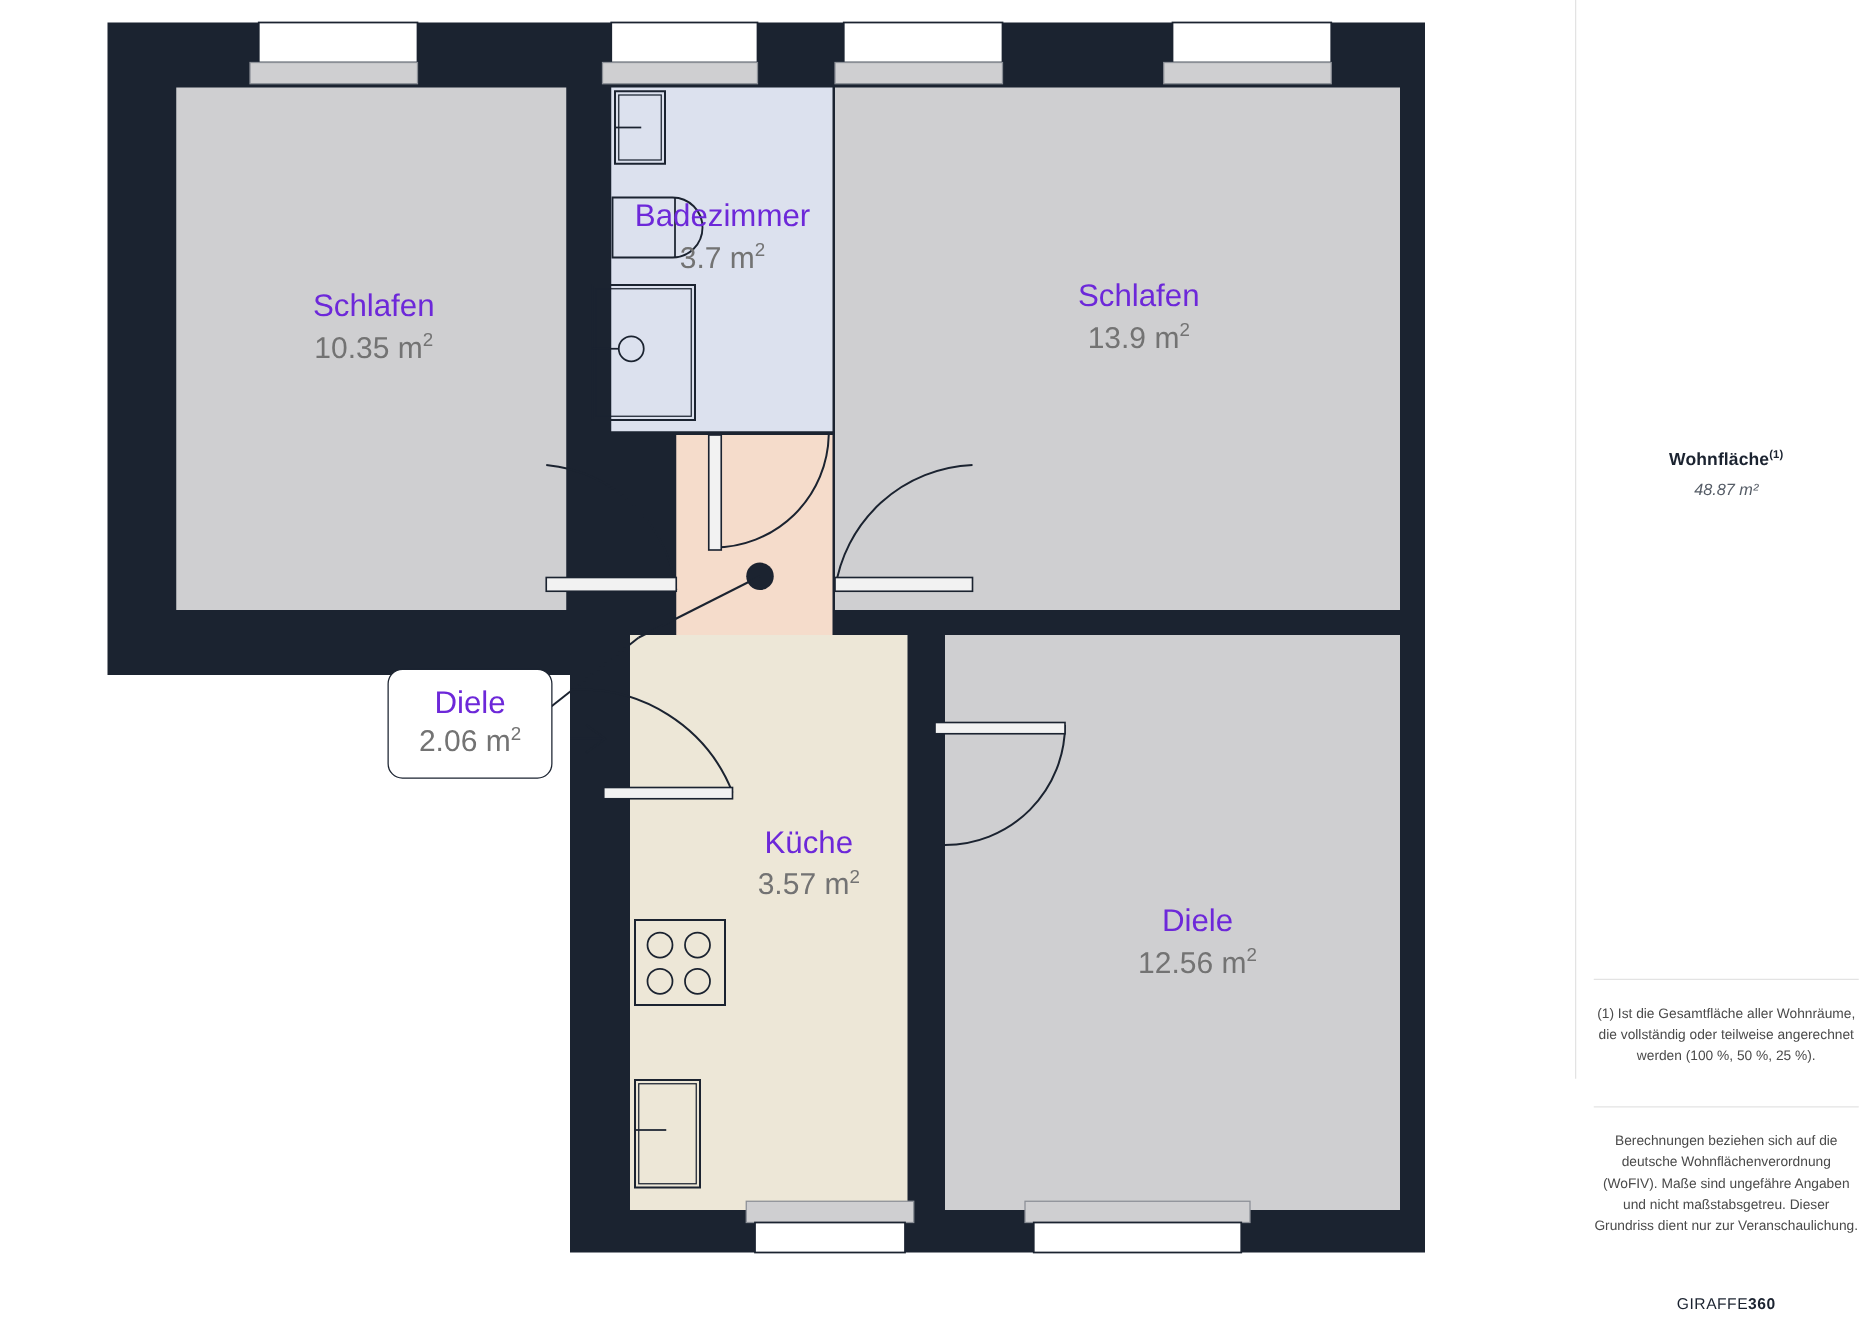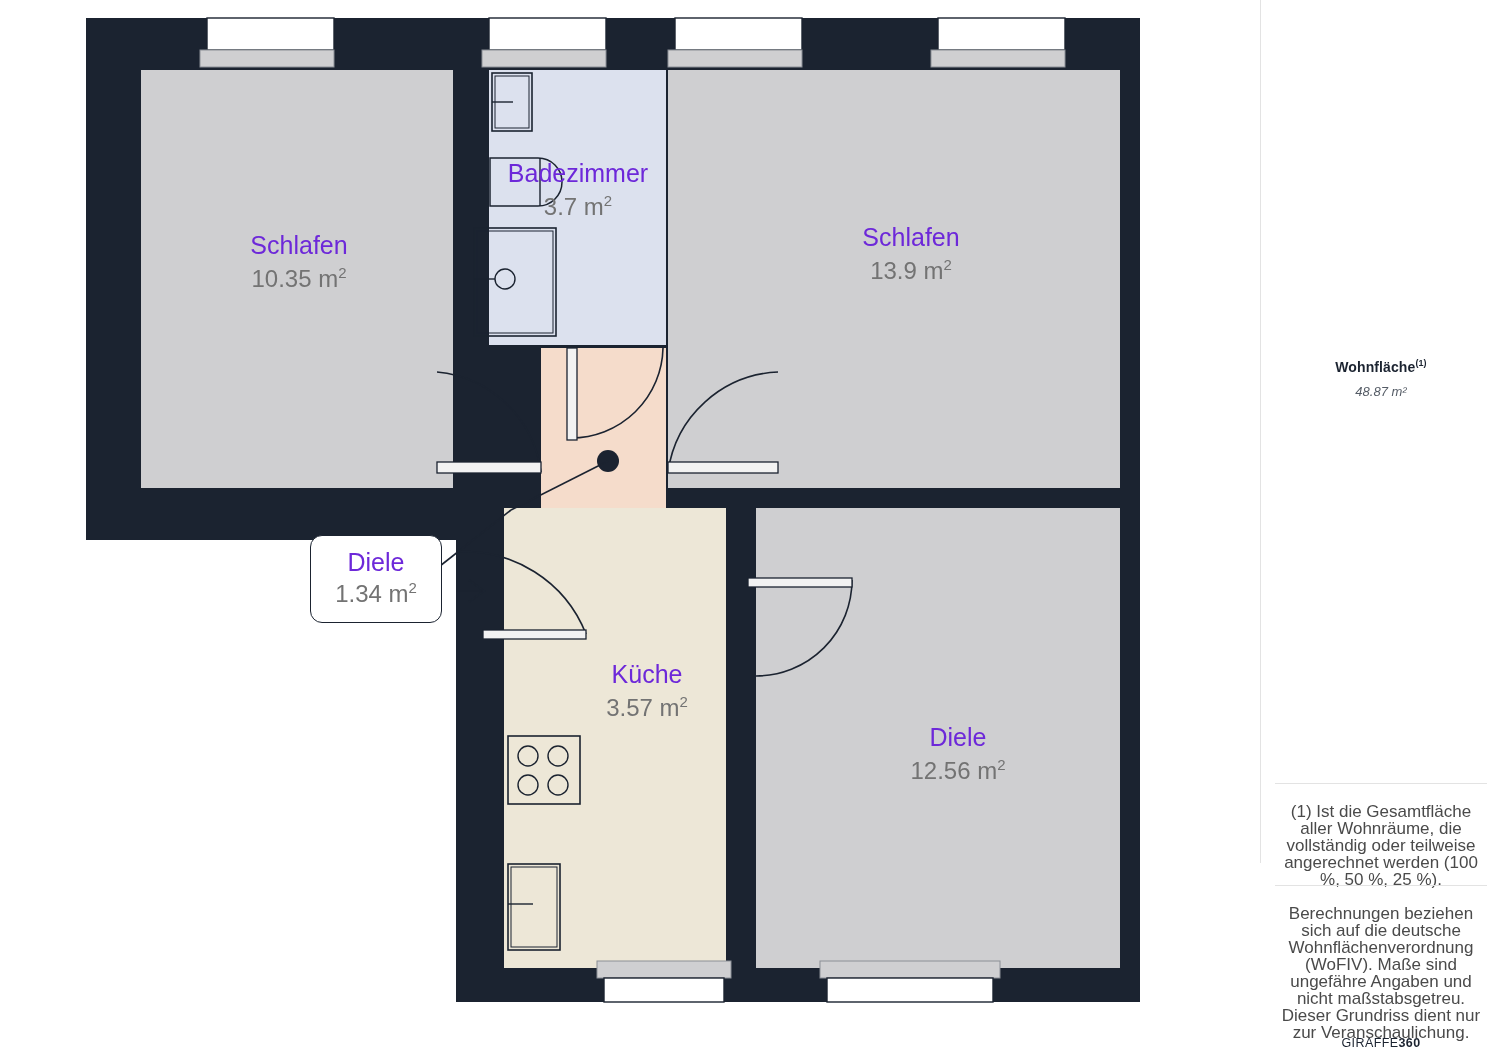--- a/index.html
+++ b/index.html
@@ -9,21 +9,21 @@
   #sidebar{position:absolute;left:1260px;top:0;width:240px;height:863px;background:#fff;
            border-left:1px solid #e3e3e3;}
 
   .sb-sec{position:absolute;left:0;width:240px;box-sizing:border-box;padding:0 14px;text-align:center;color:#3c3c3c;}
   .sb-divider{position:absolute;left:14px;width:212px;height:1px;background:#e3e3e3;}
 
   .wf-title{font-size:14px;font-weight:bold;color:#1b2330;letter-spacing:.1px;}
   .wf-title sup{font-size:9px;font-weight:bold;vertical-align:super;}
   .wf-value{font-size:13px;color:#555c66;margin-top:9px;font-style:italic;}
 
-  .fn{font-size:17px;line-height:17px;color:#4a4a4a;}
+  .fn{font-size:11px;line-height:17px;color:#4a4a4a;}
   .brand{font-size:12.5px;color:#1b2330;letter-spacing:.4px;}
   .brand b{font-weight:bold;}
 
   
   .rlabel{position:absolute;text-align:center;white-space:nowrap;transform:translateX(-50%);}
   .rname{font-size:25px;font-weight:normal;color:#6d28d9;line-height:1.05;}
   .rarea{font-size:24px;color:#737373;line-height:1.25;margin-top:6px;}
   .rarea sup{font-size:15px;vertical-align:super;}
 
   
@@ -173,21 +173,21 @@
   </div>
 
   <div class="rlabel" style="left:958px;top:724px;">
     <div class="rname">Diele</div>
     <div class="rarea"><span>12.56 m</span><sup>2</sup></div>
   </div>
 
   
   <div class="callout" style="left:310px;top:535px;width:132px;height:88px;">
     <div class="rname">Diele</div>
-    <div class="rarea"><span>1.34 m</span><sup>2</sup></div>
+    <div class="rarea"><span>2.06 m</span><sup>2</sup></div>
   </div>
 
 </div>
 
 <div id="sidebar">
 
   <div class="sb-sec" style="top:358px;">
     <div class="wf-title">
       <span>Wohnfläche</span><sup>(1)</sup>
     </div>

